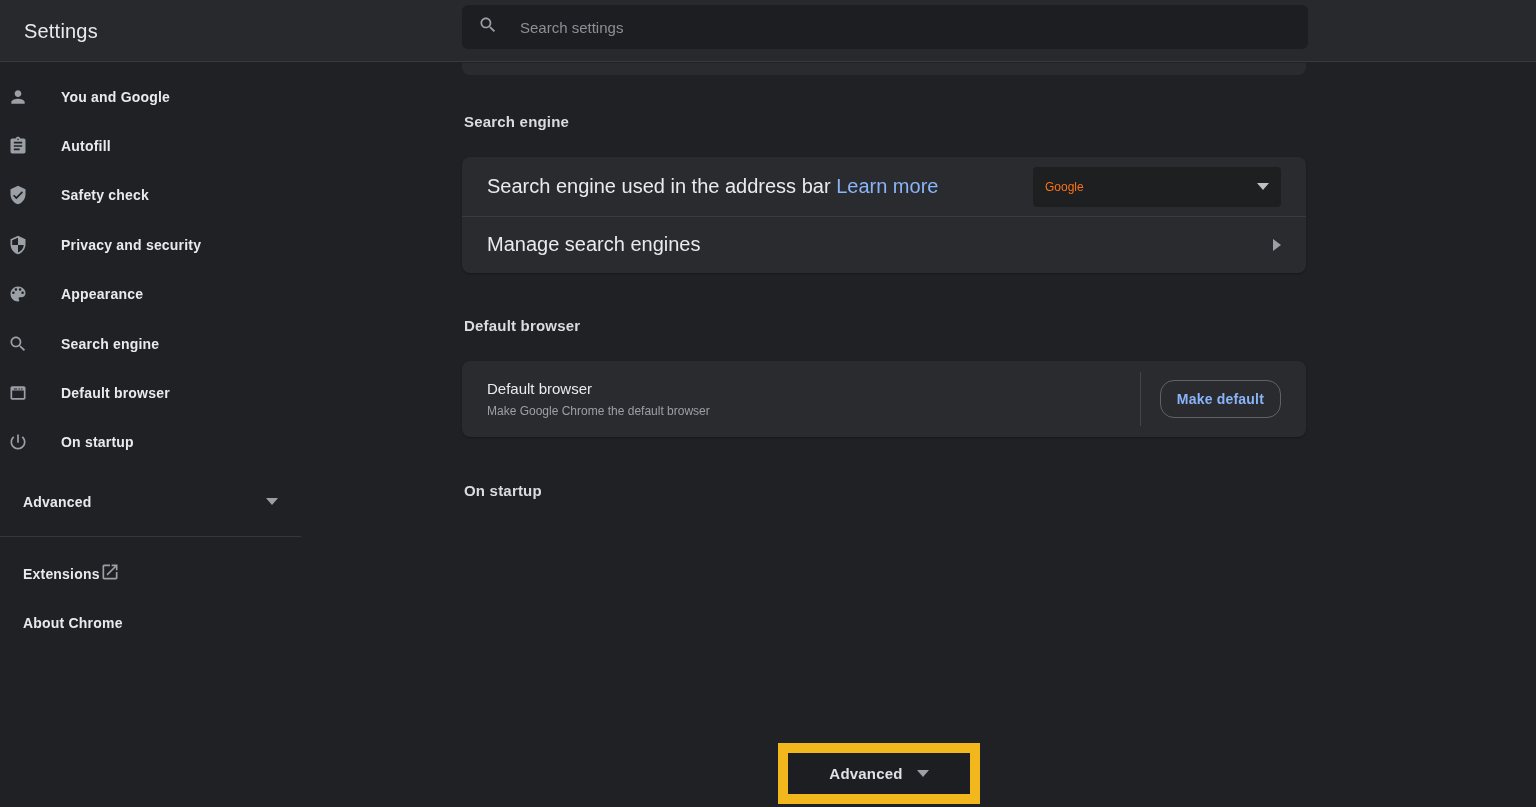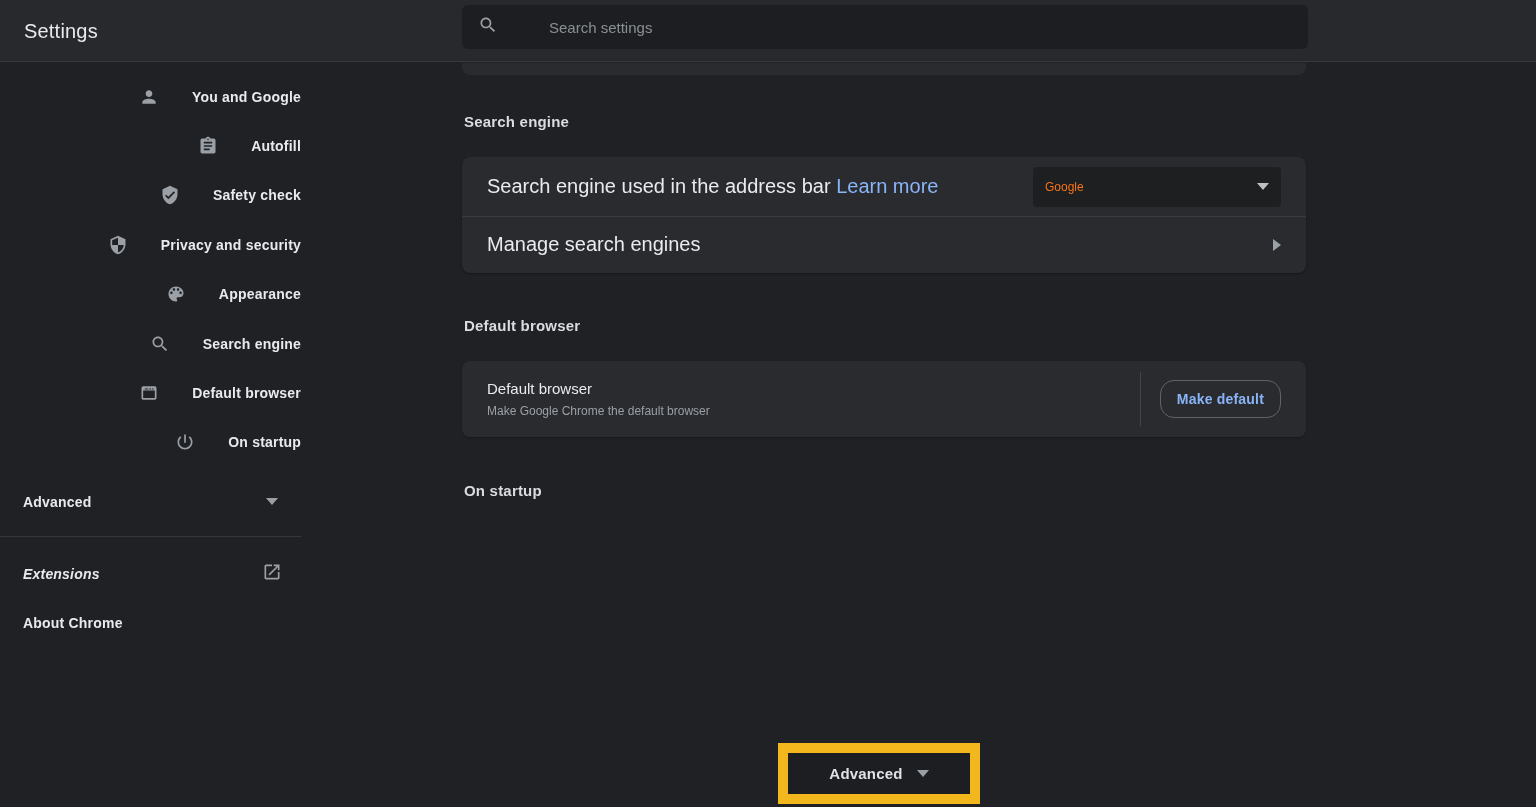--- a/index.html
+++ b/index.html
@@ -15,57 +15,57 @@
     background:#28292c; border-bottom:1px solid rgba(255,255,255,0.08);
     box-sizing:border-box; z-index:3;
   }
   .app-title {
     position:absolute; left:24px; top:50%; transform:translateY(-50%);
     font-size:20px; color:#e8eaed; letter-spacing:.2px;text-align:center;
   }
   .search-field {
     position:absolute; left:462px; top:5px; width:846px; height:44px;
     background:#1d1e21; border-radius:6px; display:flex; align-items:center;
-    padding:0 16px; box-sizing:border-box;gap:29px;
+    padding:0 16px; box-sizing:border-box;
   }
   .search-field svg { width:20px; height:20px; fill:#9aa0a6; flex:none; }
   .search-input {
     background:transparent; border:none; outline:none; color:#e8eaed;
     font-size:15px; margin-left:20px; width:100%; font-family:inherit;
   }
   .search-input::placeholder { color:#8b9095; opacity:1; }
 
   
   .card-sliver {
     position:absolute; left:462px; top:63px; width:844px; height:12px;
     background:#2a2b2e; border-radius:0 0 8px 8px;
   }
 
   
   .sidebar { position:absolute; left:0; top:72px; width:301px; }
   .side-item {
-    height:49.4px; display:flex; align-items:center; padding-left:24px;
-    cursor:pointer; box-sizing:border-box;justify-content:flex-end;
+    height:49.4px; display:flex; align-items:center; padding-left:8px;
+    cursor:pointer; box-sizing:border-box;
   }
   .side-item .icn { width:20px; height:20px; margin-right:33px; flex:none; }
   .side-item .icn svg { width:20px; height:20px; fill:#9aa0a6; }
   .side-lbl { color:#e8eaed; font-size:14px; font-weight:700; letter-spacing:.2px; }
 
   .advanced-row {
     margin-top:10px; height:49px; display:flex; align-items:center;
     justify-content:space-between; padding:0 23px; cursor:pointer;
   }
   .caret-down {
     width:0; height:0; border-left:6px solid transparent;
     border-right:6px solid transparent; border-top:7px solid #9aa0a6;
   }
   .side-divider { margin-top:10px; border-top:1px solid rgba(255,255,255,0.1); width:301px; }
   .extensions-row {
     margin-top:12px; height:49px; display:flex; align-items:center;
-    justify-content:space-between; padding:0 19px 0 23px; cursor:pointer;font-style:italic;
+    padding:0 19px 0 23px; cursor:pointer;
   }
   .extensions-row svg { width:20px; height:20px; fill:#9aa0a6; }
   .about-row { height:49px; display:flex; align-items:center; padding-left:23px; cursor:pointer; }
 
   
   .section-header {
     position:absolute; left:464px; color:#dadce0; font-size:15px;
     font-weight:700; letter-spacing:.2px;
   }
   .card {

